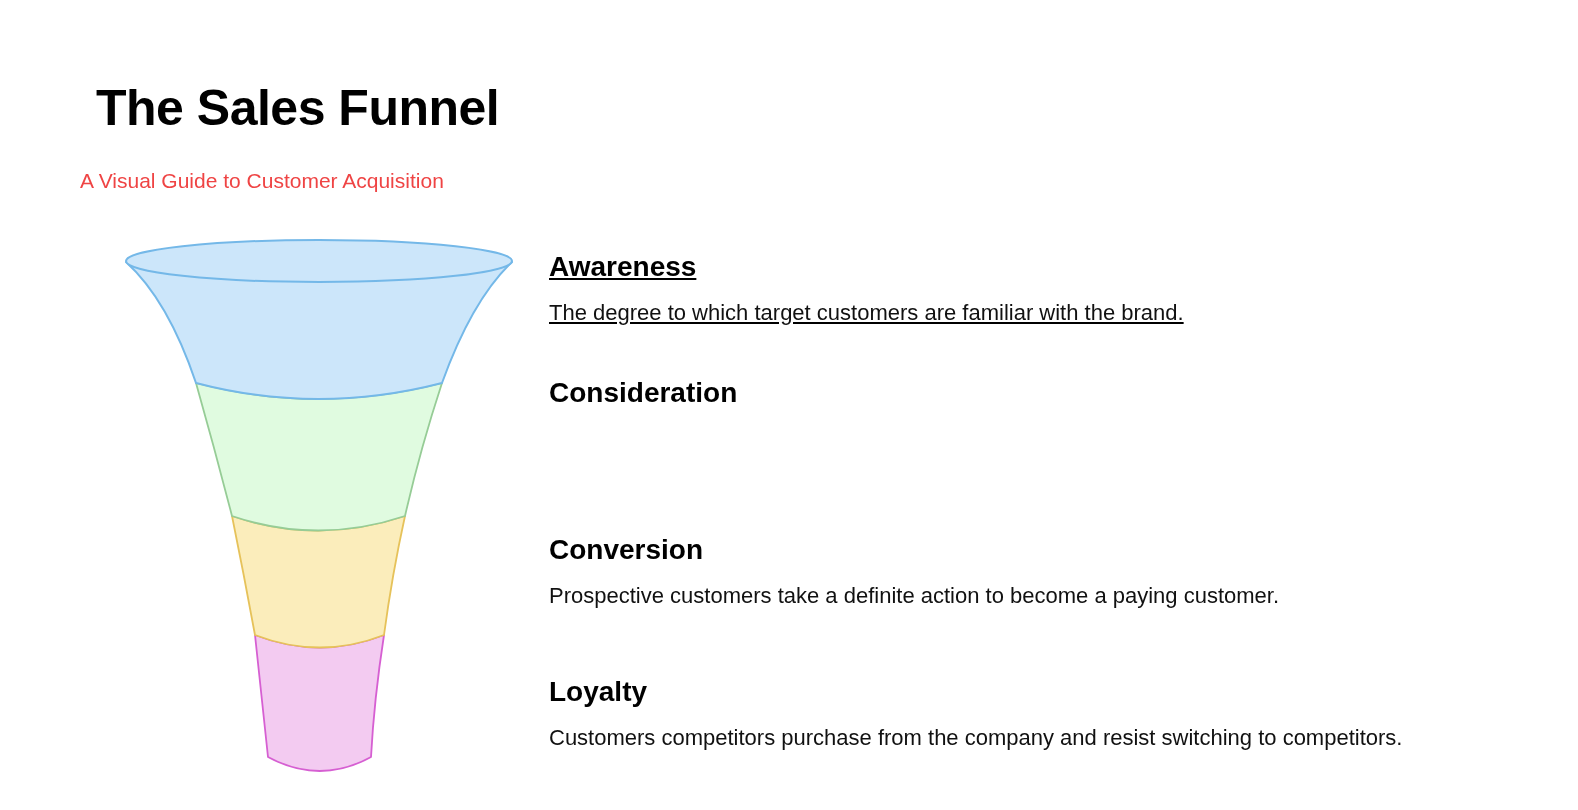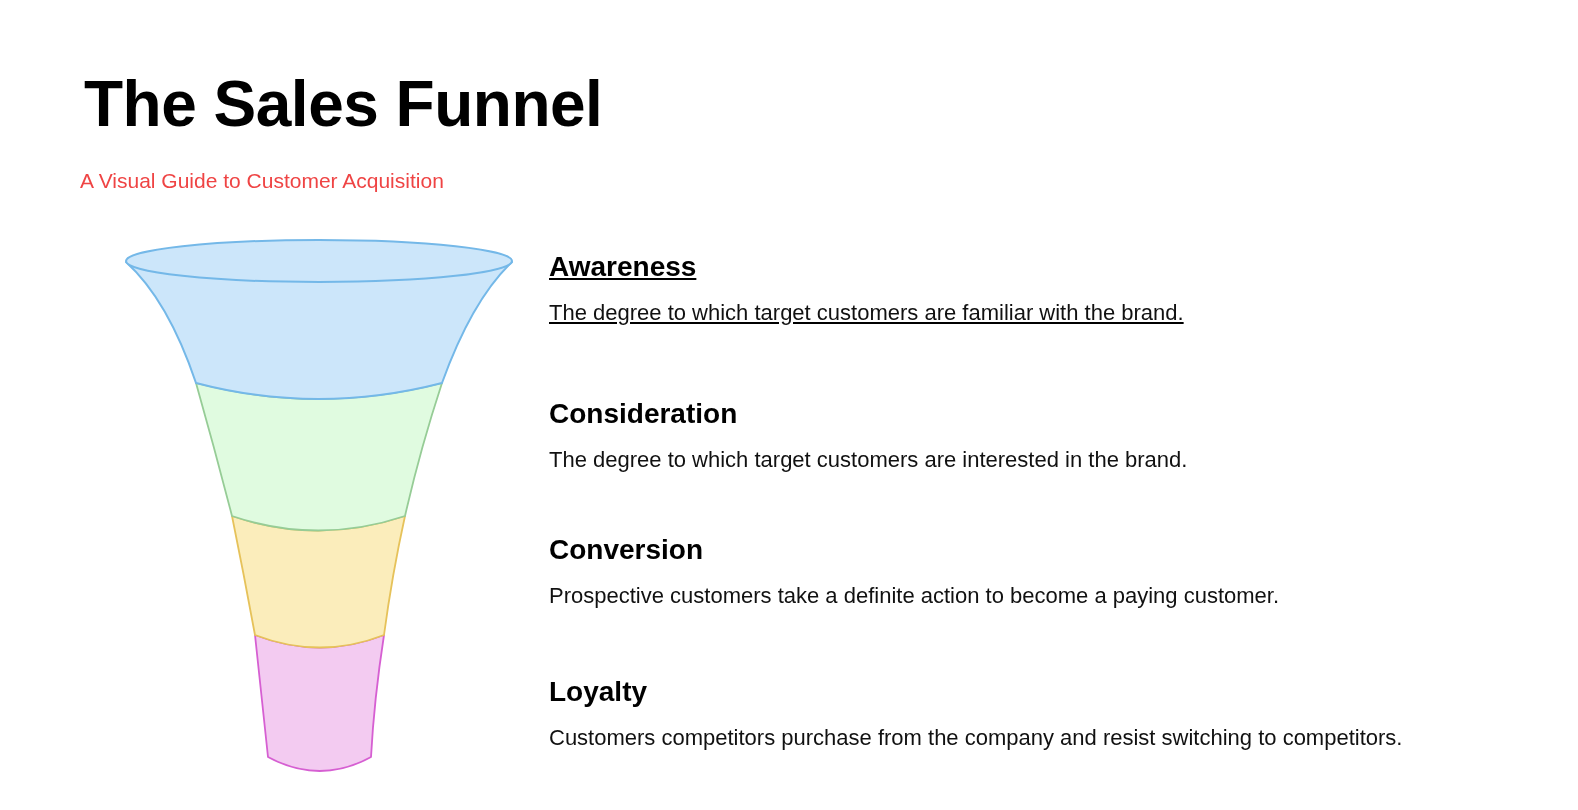--- a/index.html
+++ b/index.html
@@ -12,22 +12,22 @@
       height: 810px;
       position: relative;
       overflow: hidden;
       font-family: "Liberation Sans", "DejaVu Sans", sans-serif;
       color: #000000;
     }
     .page-title {
       position: absolute;
       left: 80px;
       top: 62px;
-      margin: 4px;
-      font-size: 64px;
+      margin: 16px;
+      font-size: 50px;
       font-weight: bold;
       letter-spacing: -0.5px;
       line-height: 1.2;
     }
     .page-subtitle {
       position: absolute;
       left: 80px;
       top: 168px;
       margin: 0;
       font-size: 21px;
@@ -51,21 +51,21 @@
       font-weight: bold;
       line-height: 1.2;
     }
     .stage-desc {
       margin: 16px 0 0 0;
       font-size: 22px;
       line-height: 1.2;
       color: #111111;
     }
     #stage-0 { top: 250px; text-decoration: underline; }
-    #stage-1 { top: 397px; }
+    #stage-1 { top: 376px; }
     #stage-2 { top: 533px; }
     #stage-3 { top: 675px; }
   </style>
 </head>
 <body>
 
 <h1 class="page-title">The Sales Funnel</h1>
 <p class="page-subtitle">A Visual Guide to Customer Acquisition</p>
 
 <svg class="funnel" viewBox="0 0 560 810" xmlns="http://www.w3.org/2000/svg">
@@ -80,21 +80,20 @@
 
   <ellipse cx="319" cy="261" rx="193" ry="21" stroke-width="2" fill="#cce6fa" stroke="#74b8e8"></ellipse>
 </svg>
 
 <div class="stage" id="stage-0">
   <h2 class="stage-title">Awareness</h2>
   <p class="stage-desc">The degree to which target customers are familiar with the brand.</p>
 </div>
 <div class="stage" id="stage-1">
   <h2 class="stage-title">Consideration</h2>
-  <p class="stage-desc">The degree to which target customers are interested in the brand.</p>
 </div>
 <div class="stage" id="stage-2">
   <h2 class="stage-title">Conversion</h2>
   <p class="stage-desc">Prospective customers take a definite action to become a paying customer.</p>
 </div>
 <div class="stage" id="stage-3">
   <h2 class="stage-title">Loyalty</h2>
   <p class="stage-desc">Customers competitors purchase from the company and resist switching to competitors.</p>
 </div>
 

